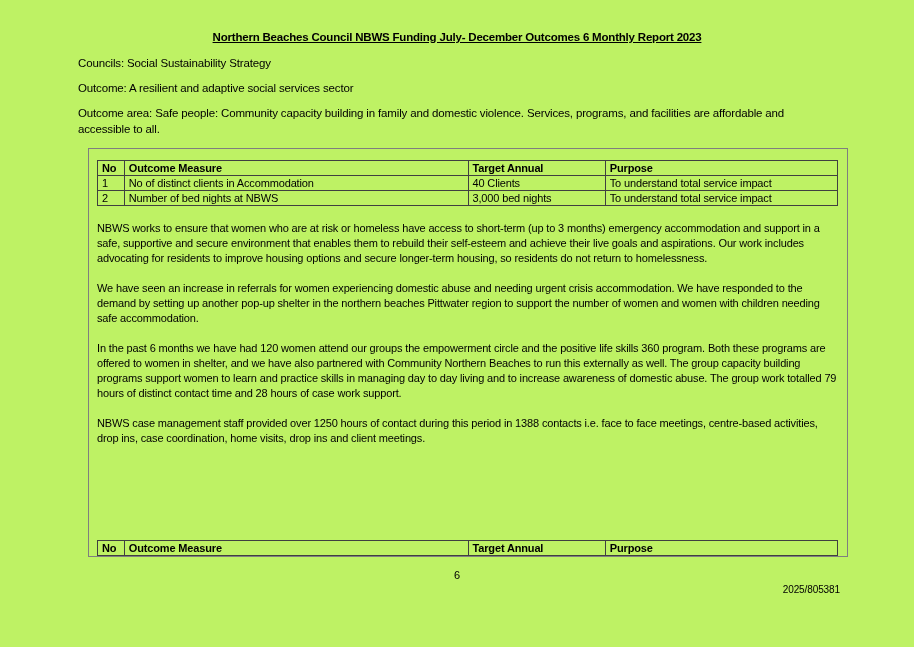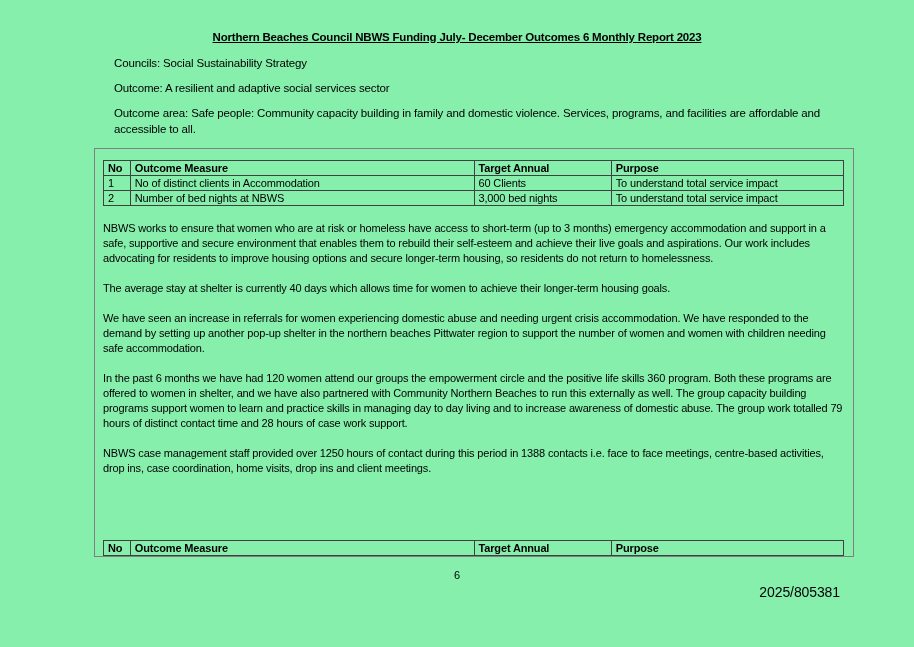--- a/index.html
+++ b/index.html
@@ -4,21 +4,21 @@
 <style>
   html, body {
     margin: 0;
     padding: 0;
     background: #ffffff;
   }
   .page {
     position: relative;
     width: 914px;
     height: 647px;
-    background: #86efac;
+    background: #bef264;
     font-family: "Liberation Sans", sans-serif;
     color: #000000;
     overflow: hidden;
   }
   .title {
     position: absolute;
     top: 31px;
     left: 0;
     width: 100%;
     text-align: center;
@@ -28,29 +28,28 @@
   }
   .title span { text-decoration: underline; }
 
   .meta {
     position: absolute;
     left: 78px;
     width: 760px;
     font-size: 11.5px;
     line-height: 16px;
     letter-spacing: -0.15px;
-    margin-left: 36px;
   }
   .meta-1 { top: 55px; }
   .meta-2 { top: 80px; }
   .meta-3 { top: 105px; }
 
   .content-box {
     position: absolute;
-    left: 94px;
+    left: 88px;
     top: 148px;
     width: 760px;
     height: 409px;
     border: 1px solid #7f7f7f;
     box-sizing: border-box;
   }
 
   table.outcomes {
     border-collapse: collapse;
     font-size: 11px;
@@ -94,21 +93,21 @@
     top: 569px;
     left: 0;
     width: 100%;
     text-align: center;
     font-size: 11px;
   }
   .doc-ref {
     position: absolute;
     top: 584px;
     right: 74px;
-    font-size: 14px;
+    font-size: 10px;
     letter-spacing: -0.1px;
   }
 </style>
 </head>
 <body>
 
 <div class="page">
 
   <div class="title">
     <span>Northern Beaches Council NBWS Funding July- December Outcomes 6 Monthly Report 2023</span>
@@ -130,35 +129,34 @@
       <tbody>
           <tr>
         <th>No</th>
         <th>Outcome Measure</th>
         <th>Target Annual</th>
         <th>Purpose</th>
       </tr>
       <tr>
         <td>1</td>
         <td>No of distinct clients in Accommodation</td>
-        <td>60 Clients</td>
+        <td>40 Clients</td>
         <td>To understand total service impact</td>
       </tr>
       <tr>
         <td>2</td>
         <td>Number of bed nights at NBWS</td>
         <td>3,000 bed nights</td>
         <td>To understand total service impact</td>
       </tr>
     </tbody>
       </table>
 
     <div class="body-text">
       <p>NBWS works to ensure that women who are at risk or homeless have access to short-term (up to 3 months) emergency accommodation and support in a safe, supportive and secure environment that enables them to rebuild their self-esteem and achieve their live goals and aspirations. Our work includes advocating for residents to improve housing options and secure longer-term housing, so residents do not return to homelessness.</p>
-      <p>The average stay at shelter is currently 40 days which allows time for women to achieve their longer-term housing goals.</p>
       <p>We have seen an increase in referrals for women experiencing domestic abuse and needing urgent crisis accommodation. We have responded to the demand by setting up another pop-up shelter in the northern beaches Pittwater region to support the number of women and women with children needing safe accommodation.</p>
       <p>In the past 6 months we have had 120 women attend our groups the empowerment circle and the positive life skills 360 program. Both these programs are offered to women in shelter, and we have also partnered with Community Northern Beaches to run this externally as well. The group capacity building programs support women to learn and practice skills in managing day to day living and to increase awareness of domestic abuse. The group work totalled 79 hours of distinct contact time and 28 hours of case work support.</p>
       <p>NBWS case management staff provided over 1250 hours of contact during this period in 1388 contacts i.e. face to face meetings, centre-based activities, drop ins, case coordination, home visits, drop ins and client meetings.</p>
     </div>
 
     <table class="outcomes table-2">
       <colgroup>
         <col class="col-no">
           <col class="col-measure">
           <col class="col-target">

